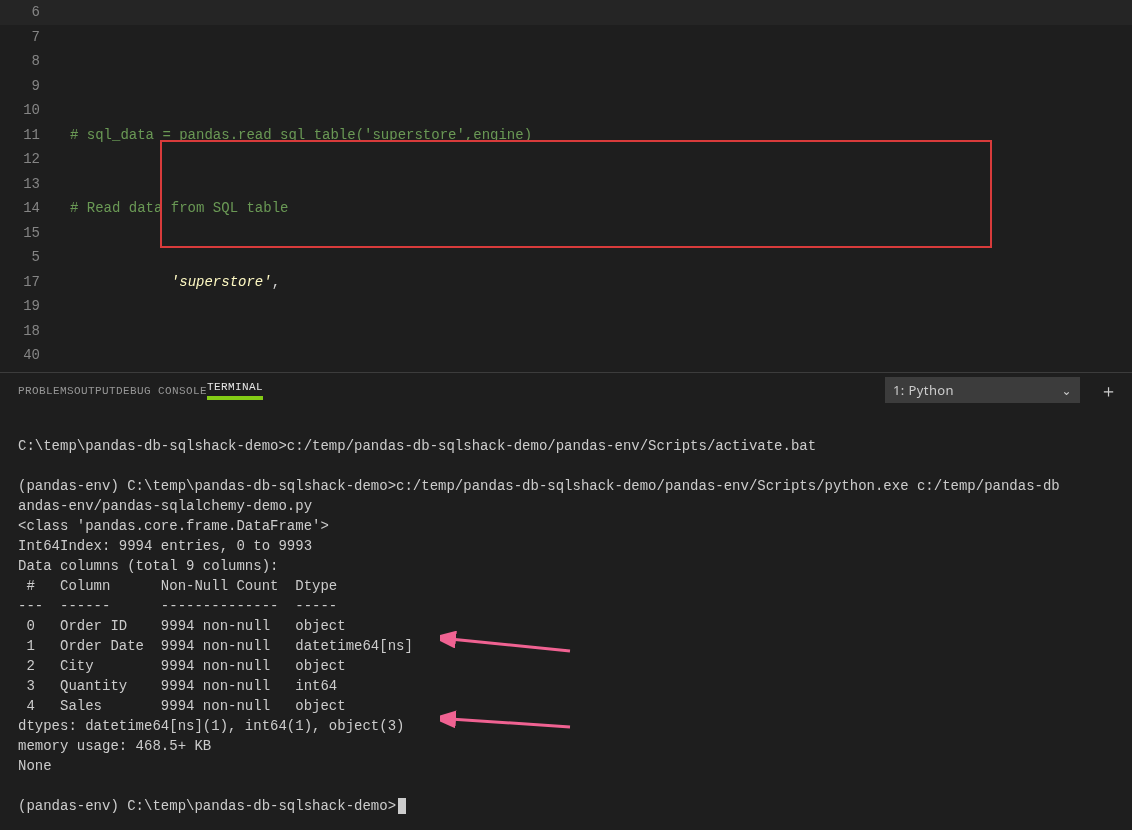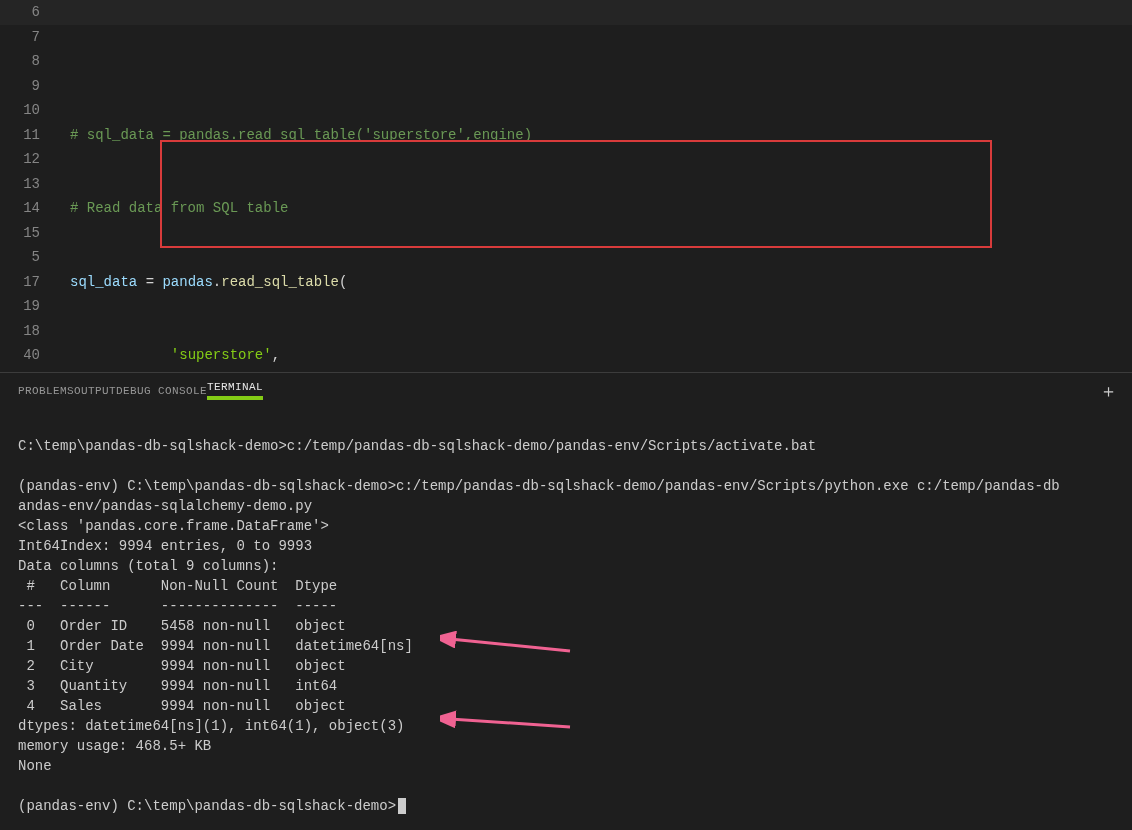--- a/index.html
+++ b/index.html
@@ -15,21 +15,21 @@
   }
   .editor { position:relative; height:372px; overflow:hidden; }
   .gutter { position:absolute; left:0; top:0; width:60px; text-align:right; color:#858585; line-height:24.5px; padding-right:20px; user-select:none; }
   .gutter div { height:24.5px; }
   .code { position:absolute; left:70px; top:0; line-height:24.5px; white-space:pre; }
   .code-line { height:24.5px; }
   .c-comment { color:#6a9955; }
   .c-ident   { color:#9cdcfe; }
   .c-func    { color:#dcdcaa; }
   .c-punct   { color:#d4d4d4; }
-  .c-str     { color:#84cc16; }
+  .c-str     { color:#fef9c3;font-style:italic; }
   .highlight-current { background:rgba(255,255,255,0.03); position:absolute; left:0; right:0; height:24.5px; pointer-events:none; }
   .red-box {
     position:absolute;
     border:2px solid #d83b3b;
     pointer-events:none;
   }
   .panel {
     position:absolute;
     left:0; right:0;
     top:372px;
@@ -107,21 +107,20 @@
     <div>17</div>
     <div>19</div>
     <div>18</div>
     <div>40</div>
   </div>
 
   <div class="code">
     <div class="code-line"></div>
     <div class="code-line"><span class="c-comment"># sql_data = pandas.read_sql_table('superstore',engine)</span></div>
     <div class="code-line"><span class="c-comment"># Read data from SQL table</span></div>
-    <div class="code-line"><span class="c-ident">sql_data </span><span class="c-punct">= </span><span class="c-ident">pandas</span><span class="c-punct">.</span><span class="c-func">read_sql_table</span><span class="c-punct">(</span></div>
     <div class="code-line"><span>            </span><span class="c-str">'superstore'</span><span class="c-punct">,</span></div>
     
     
     
     
     
     
     
     
     
@@ -131,36 +130,40 @@
   <div class="red-box" style="left:160px; top:140px; width:832px; height:108px;"></div>
 </div>
 
 <div class="panel">
   <div class="panel-tabs">
     <span class="tab">PROBLEMS</span>
     <span class="tab">OUTPUT</span>
     <span class="tab">DEBUG CONSOLE</span>
     <span class="tab active">TERMINAL</span>
 
+    <div class="terminal-select">
+      <span>1: Python</span>
+      <span class="chev">⌄</span>
+    </div>
     <div class="panel-actions">
       <span>＋</span>
     </div>
   </div>
 
   <div class="terminal-body">
 <span>C:\temp\pandas-db-sqlshack-demo&gt;c:/temp/pandas-db-sqlshack-demo/pandas-env/Scripts/activate.bat</span>
 <span></span>
 <span>(pandas-env) C:\temp\pandas-db-sqlshack-demo&gt;c:/temp/pandas-db-sqlshack-demo/pandas-env/Scripts/python.exe c:/temp/pandas-db</span>
 <span>andas-env/pandas-sqlalchemy-demo.py</span>
 <span>&lt;class 'pandas.core.frame.DataFrame'&gt;</span>
 <span>Int64Index: 9994 entries, 0 to 9993</span>
 <span>Data columns (total 9 columns):</span>
 <span> #   Column      Non-Null Count  Dtype</span>
 <span>---  ------      --------------  -----</span>
-<span> 0   Order ID    5458 non-null   object</span>
+<span> 0   Order ID    9994 non-null   object</span>
 <span> 1   Order Date  9994 non-null   datetime64[ns]</span>
 <span> 2   City        9994 non-null   object</span>
 <span> 3   Quantity    9994 non-null   int64</span>
 <span> 4   Sales       9994 non-null   object</span>
 <span>dtypes: datetime64[ns](1), int64(1), object(3)</span>
 <span>memory usage: 468.5+ KB</span>
 <span>None</span>
 <span></span>
 <span>(pandas-env) C:\temp\pandas-db-sqlshack-demo&gt;</span><span class="cursor-block"></span>
   </div>

